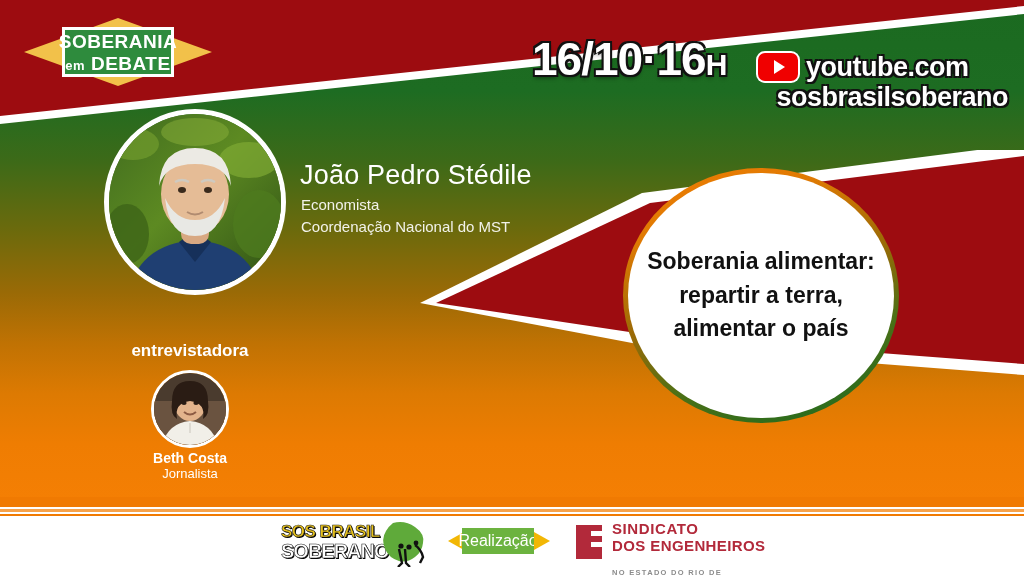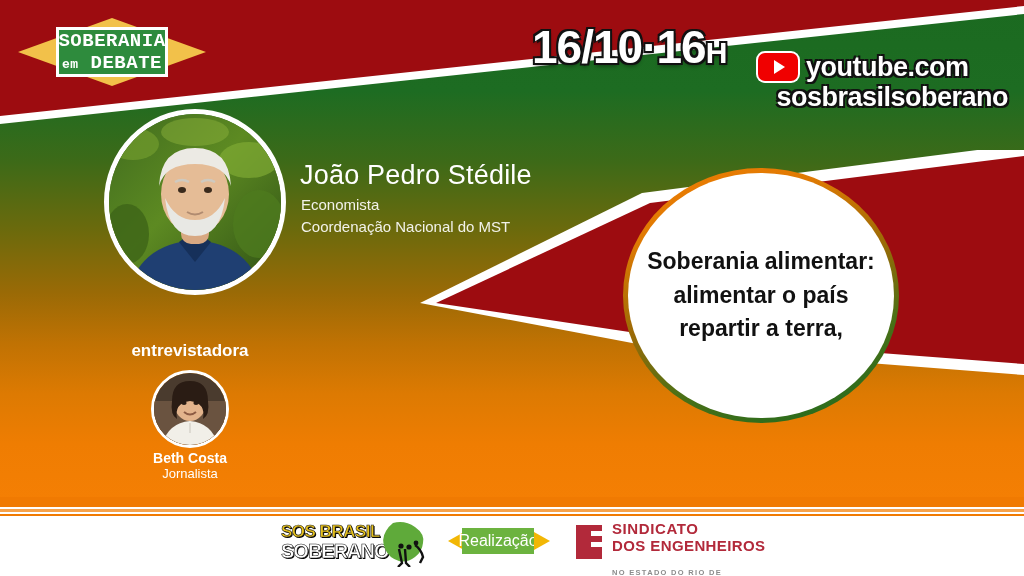--- a/index.html
+++ b/index.html
@@ -9,31 +9,31 @@
   
   .bg-gradient{position:absolute;left:0;top:0;width:1024px;height:505px;
     background:linear-gradient(180deg,#1b6a20 0%,#1d6c22 18%,#3d6a18 32%,#6d6a0c 46%,#9a6a06 58%,#c07203 68%,#dd7a02 78%,#ef7d02 88%,#f57f04 100%);}
 
   .red-top{position:absolute;left:0;top:0;width:1024px;height:180px;}
   .red-right{position:absolute;left:380px;top:150px;width:644px;height:260px;}
   .stripe-band{position:absolute;left:0;top:497px;width:1024px;height:22px;}
   .footer-white{position:absolute;left:0;top:519px;width:1024px;height:57px;background:#ffffff;}
 
   
-  .brand{position:absolute;left:16px;top:16px;width:192px;height:72px;font-family:Liberation Mono, monospace;}
+  .brand{position:absolute;left:22px;top:16px;width:192px;height:72px;}
   .brand svg{display:block;}
   .brand-text{position:absolute;left:0;top:0;width:192px;height:72px;
     display:flex;flex-direction:column;align-items:center;justify-content:center;
     color:#ffffff;line-height:1;}
   .brand-l1{font-size:19px;font-weight:bold;letter-spacing:.5px;}
   .brand-l2{font-size:19px;font-weight:bold;letter-spacing:.5px;margin-top:3px;}
   .brand-l2 .sm{font-size:13px;}
 
   
-  .date{position:absolute;left:532px;top:24px;font-size:46px;font-weight:bold;
+  .date{position:absolute;left:532px;top:36px;font-size:46px;font-weight:bold;
     color:#ffffff;letter-spacing:-1px;line-height:1;
     text-shadow:-2px -2px 0 #111,2px -2px 0 #111,-2px 2px 0 #111,2px 2px 0 #111,0 3px 4px rgba(0,0,0,.45);}
   .date .hh{font-size:30px;}
 
   
   .yt-wrap{position:absolute;left:758px;top:18px;width:250px;}
   .yt-row{display:flex;align-items:center;gap:8px;margin-top:35px;}
   .yt-badge{width:40px;height:28px;background:#f00000;border-radius:7px;
     display:flex;align-items:center;justify-content:center;flex:0 0 auto;
     box-shadow:0 0 0 2px #ffffff;}
@@ -184,22 +184,22 @@
       <path d="M36 50 l0 10" stroke="#d9d5cc" stroke-width="1.6"></path>
     </svg>
   </div>
   <div class="itv-name">Beth Costa</div>
   <div class="itv-role">Jornalista</div>
 
   <div class="bubble-ring"></div>
   <div class="bubble">
     <div class="bubble-txt">
       <div>Soberania alimentar:</div>
+      <div>repartir a terra,</div>
       <div>alimentar o país</div>
-      <div>repartir a terra,</div>
     </div>
   </div>
 
   <svg class="stripe-band" viewBox="0 0 1024 22" preserveAspectRatio="none">
     <rect x="0" y="0" width="1024" height="10" fill="#f07a02"></rect>
     <rect x="0" y="10" width="1024" height="2" fill="#ffffff"></rect>
     <rect x="0" y="12" width="1024" height="3" fill="#f6a24a"></rect>
     <rect x="0" y="15" width="1024" height="2" fill="#ffffff"></rect>
     <rect x="0" y="17" width="1024" height="2" fill="#f07a02"></rect>
     <rect x="0" y="19" width="1024" height="3" fill="#ffffff"></rect>

